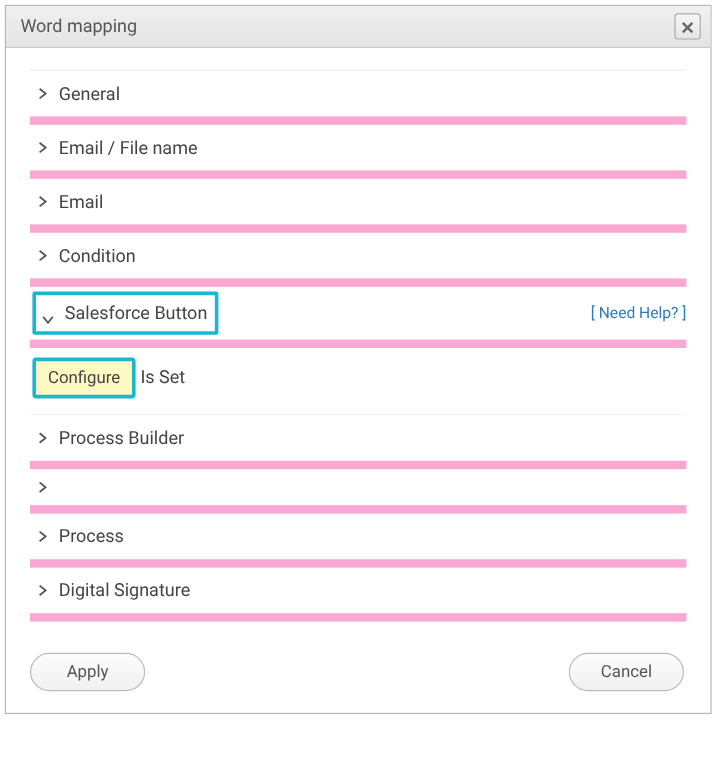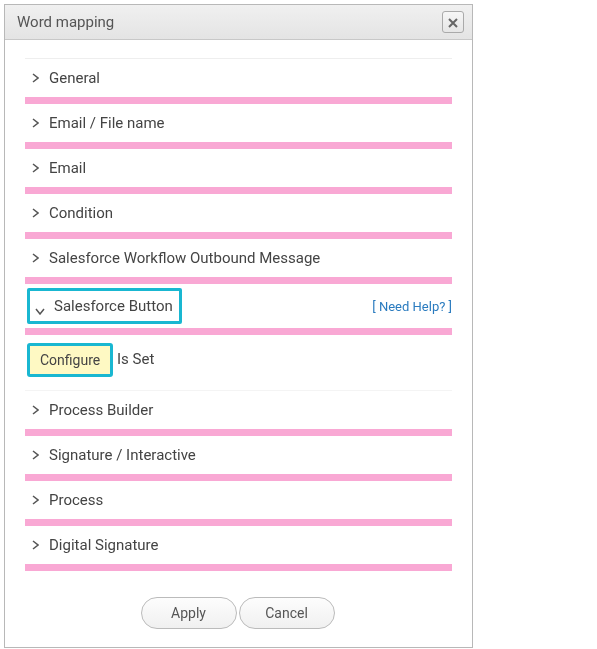--- a/index.html
+++ b/index.html
@@ -5,21 +5,21 @@
   * { box-sizing: border-box; }
   body {
     margin: 0;
     padding: 4px;
     font-family: -apple-system, BlinkMacSystemFont, "Segoe UI", Roboto, Arial, sans-serif;
     background: #fff;
     width: 597px;
   }
   .dialog {
     border: 1px solid #b8b8b8;
-    width: 469px;
+    width: 589px;
     background: #fff;
   }
   .titlebar {
     background: linear-gradient(#f0f0f0, #e4e4e4);
     border-bottom: 1px solid #c8c8c8;
     padding: 6px 8px 6px 12px;
     display: flex;
     align-items: center;
     justify-content: space-between;
   }
@@ -99,21 +99,21 @@
     border: 3px solid #19b7d1;
     border-radius: 3px;
     padding: 6px 10px;
     background: #fef9c3;
     color: #444;
     font-size: 14px;
     cursor: pointer;
   }
   .footer {
     display: flex;
-    justify-content: center;
+    justify-content: space-between;
     gap: 2px;
     padding: 26px 2px 2px 0;
   }
   .btn {
     min-width: 96px;
     padding: 7px 20px;
     border: 1px solid #bbb;
     border-radius: 18px;
     background: linear-gradient(#fdfdfd,#f0f0f0);
     color: #555;
@@ -169,28 +169,20 @@
 
       <div class="row">
         <span class="chev">
           <svg viewBox="0 0 7 10">
               <path d="M1 1 L6 5 L1 9" stroke="#555" stroke-width="1.5" fill="none"></path>
             </svg>
         </span>
         <span class="row-label">Condition</span>
       </div>
 
-      <div class="row">
-        <span class="chev">
-          <svg viewBox="0 0 7 10">
-              <path d="M1 1 L6 5 L1 9" stroke="#555" stroke-width="1.5" fill="none"></path>
-            </svg>
-        </span>
-        <span class="row-label">Salesforce Workflow Outbound Message</span>
-      </div>
 
       <div class="row">
         <span class="hl-row" style="display:flex;align-items:flex-end;padding:6px 6px 6px 2px;margin:-6px 0 -6px -2px;">
           <span class="chev open" style="margin-left:2px;">
             <svg viewBox="0 0 10 7">
                 <path d="M1 1 L5 6 L9 1" stroke="#555" stroke-width="1.5" fill="none"></path>
               </svg>
           </span>
           <span class="row-label">Salesforce Button</span>
         </span>
@@ -211,21 +203,20 @@
         </span>
         <span class="row-label">Process Builder</span>
       </div>
 
       <div class="row">
         <span class="chev">
           <svg viewBox="0 0 7 10">
               <path d="M1 1 L6 5 L1 9" stroke="#555" stroke-width="1.5" fill="none"></path>
             </svg>
         </span>
-        <span class="row-label">Signature / Interactive</span>
       </div>
 
       <div class="row">
         <span class="chev">
           <svg viewBox="0 0 7 10">
               <path d="M1 1 L6 5 L1 9" stroke="#555" stroke-width="1.5" fill="none"></path>
             </svg>
         </span>
         <span class="row-label">Process</span>
       </div>

